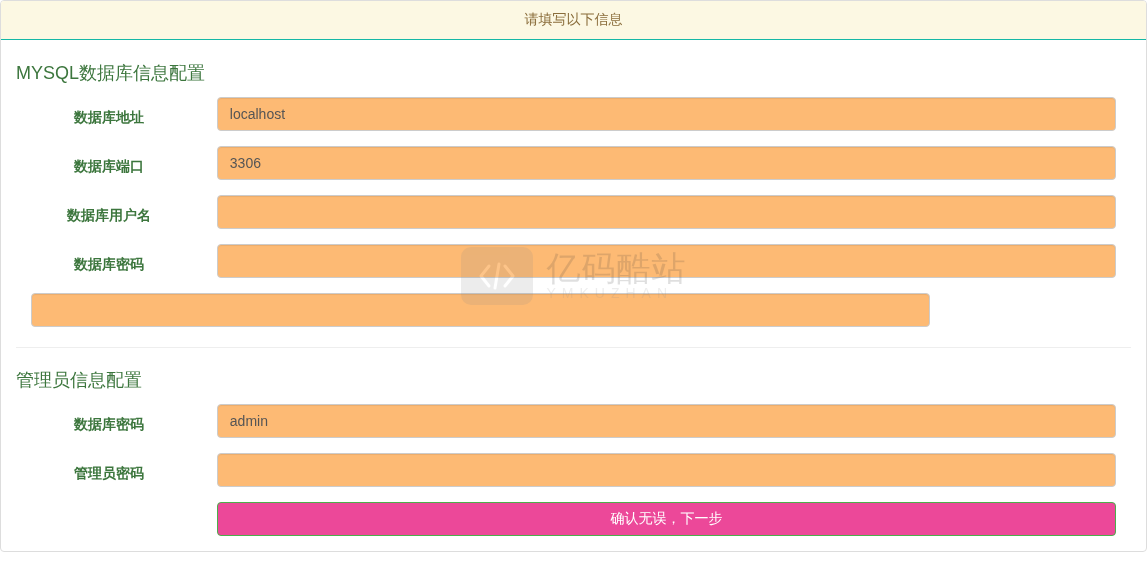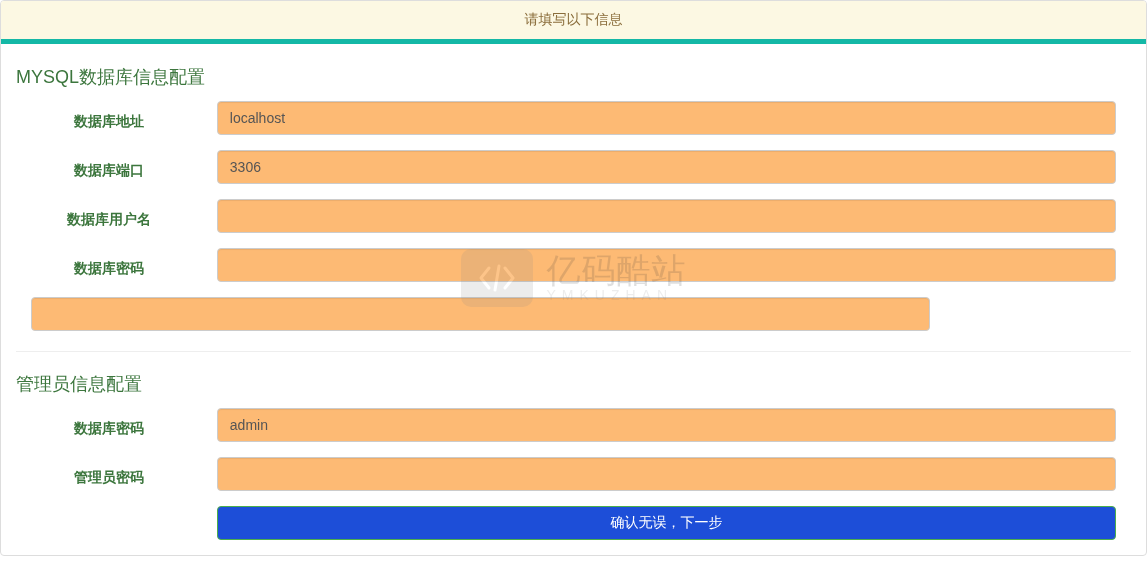--- a/index.html
+++ b/index.html
@@ -17,21 +17,21 @@
     }
 
     .panel {
       border: 1px solid #ddd;
       border-radius: 4px;
       margin: 0;
     }
 
     .panel-heading {
       background-color: #fcf8e3;
-      border-bottom: 5px solid #14b8a6;
+      border-bottom: 1px solid #14b8a6;
       padding: 10px 4px;
       text-align: center;
       color: #8a6d3b;
       border-top-left-radius: 3px;
       border-top-right-radius: 3px;
     }
 
     .panel-body {
       padding: 15px;
     }
@@ -111,21 +111,21 @@
     .btn-col {
       width: 83.3333%;
       padding-right: 15px;
       padding-left: 15px;
     }
 
     .btn-success {
       display: block;
       width: 100%;
       color: #fff;
-      background-color: #1d4ed8;
+      background-color: #ec4899;
       border: 1px solid #4cae4c;
       padding: 6px 12px;
       font-size: 14px;
       line-height: 1.42857;
       text-align: center;
       border-radius: 4px;
       cursor: pointer;
     }
 
     .watermark {

